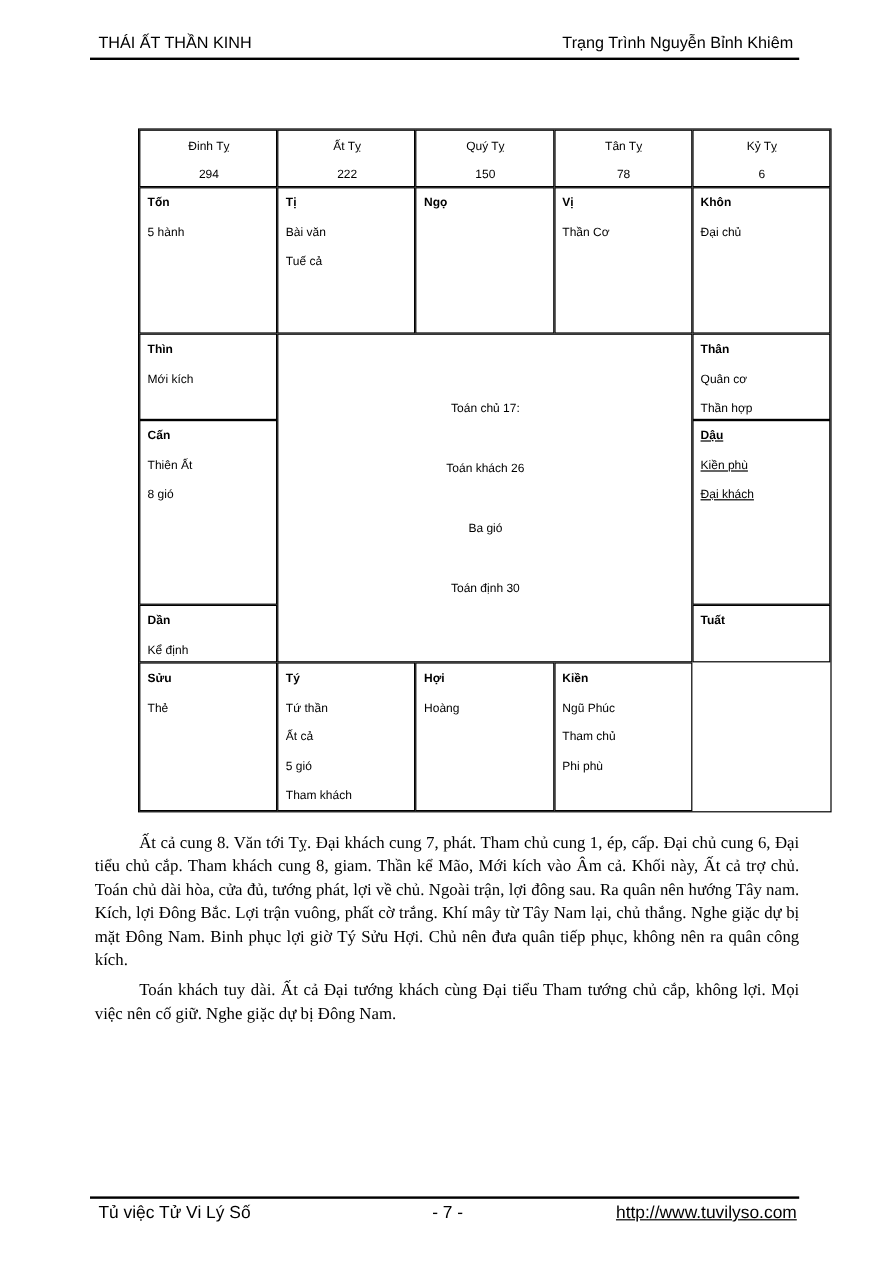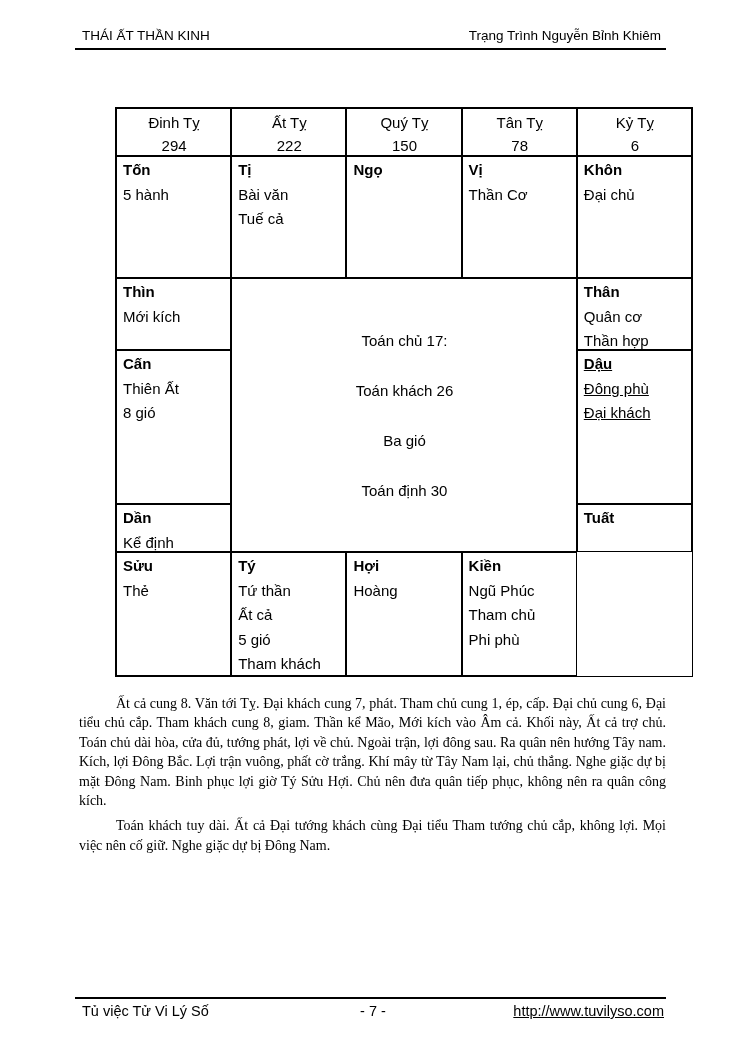--- a/index.html
+++ b/index.html
@@ -15,21 +15,21 @@
     border-bottom:2px solid #000; padding:0 5px 5px 7px;
     display:flex; justify-content:space-between; align-items:flex-end;
     font-size:13.5px;
     gap:36px;
   }
   
   .chart {
     position:absolute; left:115px; top:107px; width:578px;
     display:grid; grid-template-columns:repeat(5,1fr);
     grid-template-rows:48px 122px 72px 154px 48px 124px;
-    border:1px solid #000; font-size:15px;
+    border:1px solid #000; font-size:10px;
   }
   .cell {
     border:1px solid #000; padding:1px 5px 0 6px;
     line-height:24.5px; overflow:hidden;
   }
   .cell .title { font-weight:bold; display:block; }
   .top-cell { text-align:center; line-height:23px; padding-top:2px; }
   .center-cell {
     grid-column:2 / 5; grid-row:3 / 6;
     display:flex; flex-direction:column; justify-content:center;
@@ -122,21 +122,21 @@
     <div>Toán định 30</div>
   </div>
 
   <div class="cell" style="grid-column:5; grid-row:3;">
     <span class="title">Thân</span>
     <div>Quân cơ</div>
     <div>Thần hợp</div>
   </div>
   <div class="cell" style="grid-column:5; grid-row:4;text-decoration:underline;">
     <span class="title">Dậu</span>
-    <div>Đông phù</div>
+    <div>Kiền phù</div>
     <div>Đại khách</div>
   </div>
   <div class="cell" style="grid-column:5; grid-row:5;">
     <span class="title">Tuất</span>
   </div>
 
   <div class="cell">
     <span class="title">Cấn</span>
     <div>Thiên Ất</div>
     <div>8 gió</div>

